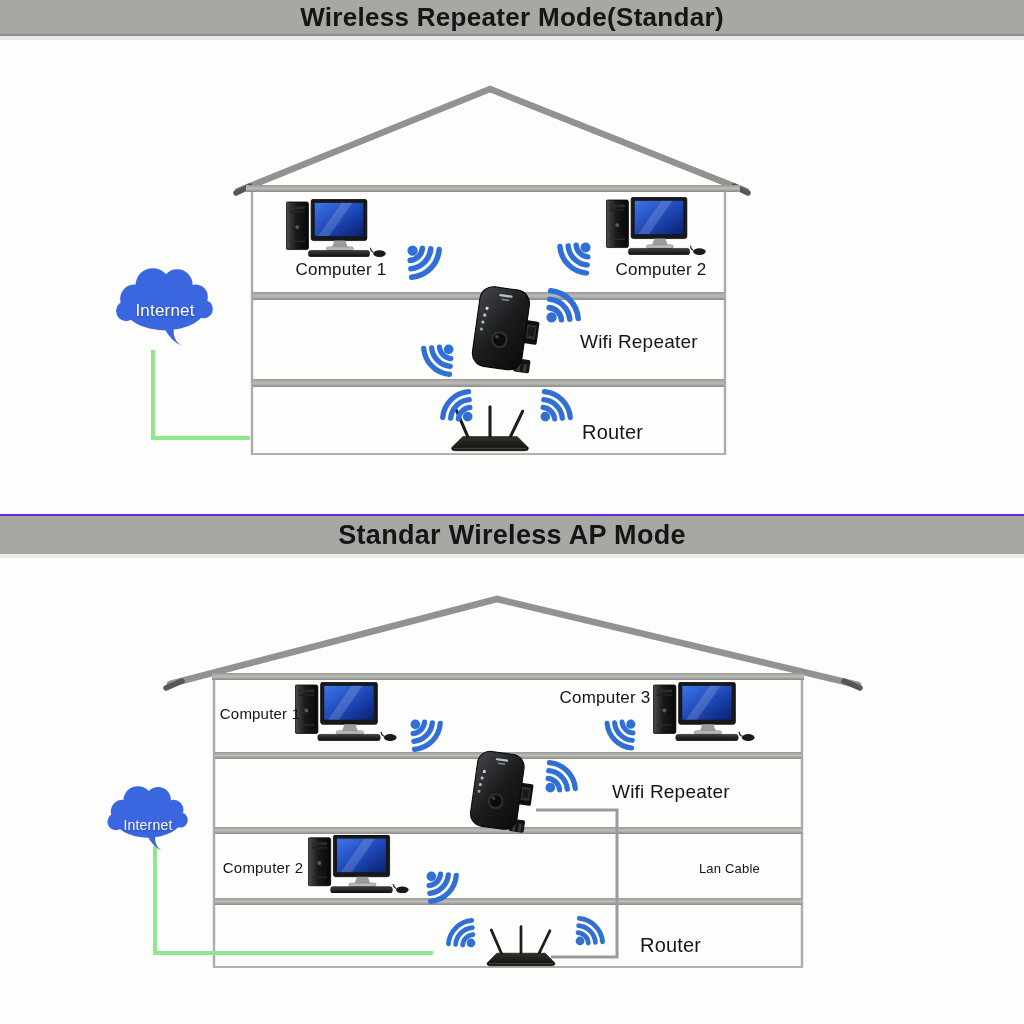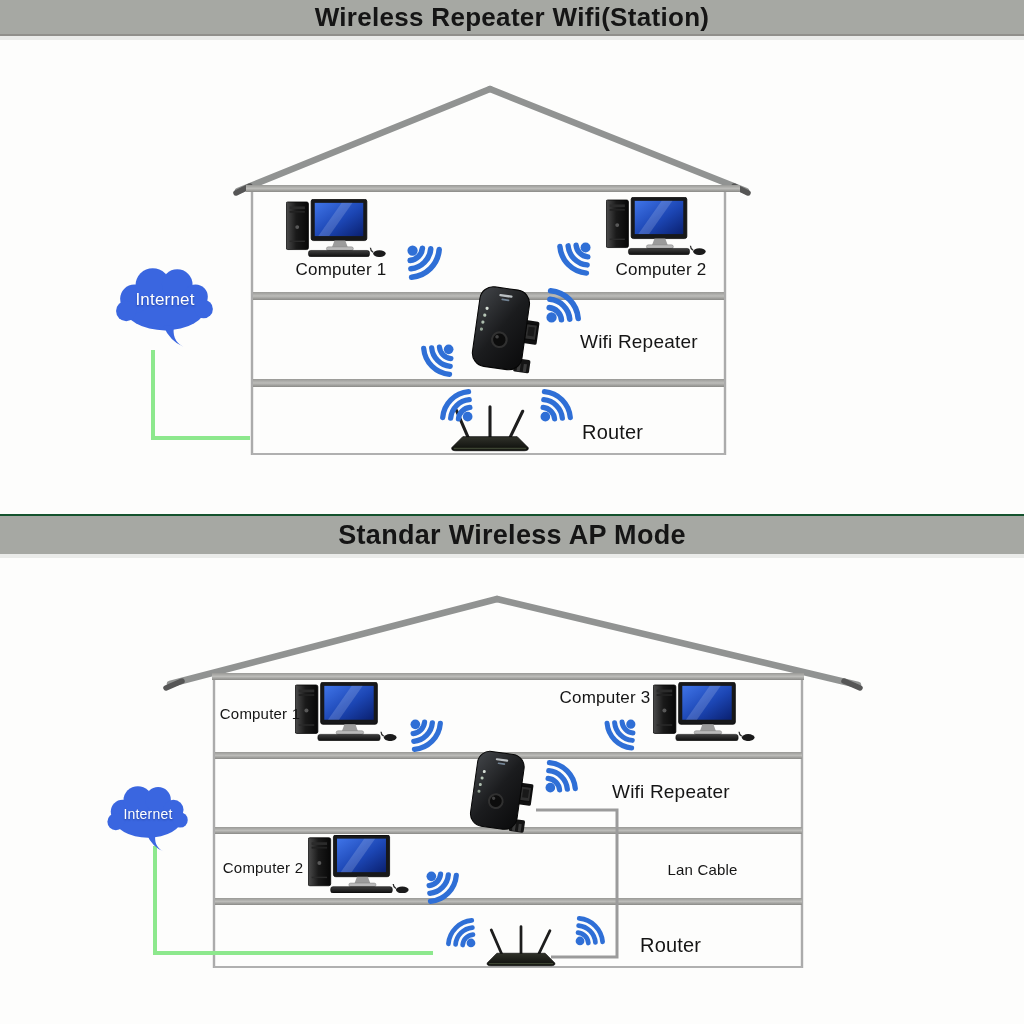--- a/index.html
+++ b/index.html
@@ -7,36 +7,36 @@
     position:relative; width:1024px; height:1024px; overflow:hidden;
     background:#fdfdfc; font-family:"Liberation Sans", sans-serif;
   }
   svg { position:absolute; left:0; top:0; }
   .titlebar {
     position:absolute; left:0; width:1024px;
     background:var(--title-bar-bg); color:var(--text-dark);
     font-weight:bold; text-align:center; letter-spacing:.3px;
   }
   #titlebar-top { top:0; height:34px; line-height:34px; font-size:26px; border-bottom:2px solid #908f8b; }
-  #titlebar-bottom { top:514px; height:38px; line-height:38px; font-size:27px; border-top:2px solid #14532d; }
+  #titlebar-bottom { top:514px; height:38px; line-height:38px; font-size:27px; border-top:2px solid #6d28d9; }
   .band { position:absolute; left:0; width:1024px; height:4px; background:#eaebe9; }
   .lbl {
     position:absolute; font-weight:normal; color:var(--text-dark);
     letter-spacing:.2px; text-align:center; white-space:nowrap;
   }
-  .cloud-lbl { color:#fff; text-shadow:0 1px 2px rgba(10,20,80,.4); }
+  .cloud-lbl { color:#fff; text-shadow:0 1px 2px rgba(10,20,80,.4);margin-top:11px; }
   .wifi-icon { color:var(--wifi-blue); }
   .cloud-shape { color:var(--cloud-blue); }
 </style>
 </head>
 <body>
 
 <div id="stage">
 
-  <div id="titlebar-top" class="titlebar">Wireless Repeater Wifi(Station)</div>
+  <div id="titlebar-top" class="titlebar">Wireless Repeater Mode(Standar)</div>
   <div class="band" style="top:36px"></div>
   <div id="titlebar-bottom" class="titlebar">Standar Wireless AP Mode</div>
   <div class="band" style="top:554px"></div>
 
   <svg width="1024" height="1024" viewBox="0 0 1024 1024">
     <defs>
       <linearGradient id="gradBar" x1="0" y1="0" x2="0" y2="1">
         <stop offset="0" stop-color="#999996"></stop>
           <stop offset=".5" stop-color="#bcbcb9"></stop>
           <stop offset="1" stop-color="#8a8a87"></stop>
@@ -200,16 +200,16 @@
   <div class="lbl" style="left:284px;top:260px;width:114px;font-size:17px">Computer 1</div>
   <div class="lbl" style="left:604px;top:260px;width:114px;font-size:17px">Computer 2</div>
   <div class="lbl" style="left:580px;top:331px;width:160px;font-size:19px;text-align:left">Wifi Repeater</div>
   <div class="lbl" style="left:582px;top:421px;width:110px;font-size:20px;text-align:left">Router</div>
 
   <div class="lbl cloud-lbl" style="left:104px;top:806px;width:88px;font-size:14px">Internet</div>
   <div class="lbl" style="left:213px;top:705px;width:94px;font-size:15px">Computer 1</div>
   <div class="lbl" style="left:558px;top:688px;width:94px;font-size:17px">Computer 3</div>
   <div class="lbl" style="left:612px;top:781px;width:140px;font-size:19px;text-align:left">Wifi Repeater</div>
   <div class="lbl" style="left:216px;top:859px;width:94px;font-size:15px">Computer 2</div>
-  <div class="lbl" style="left:645px;top:861px;width:115px;font-size:15px;text-align:center">Lan Cable</div>
+  <div class="lbl" style="left:645px;top:861px;width:115px;font-size:13px;text-align:right">Lan Cable</div>
   <div class="lbl" style="left:640px;top:934px;width:95px;font-size:20px;text-align:left">Router</div>
 
 </div>
 
 </body></html>

